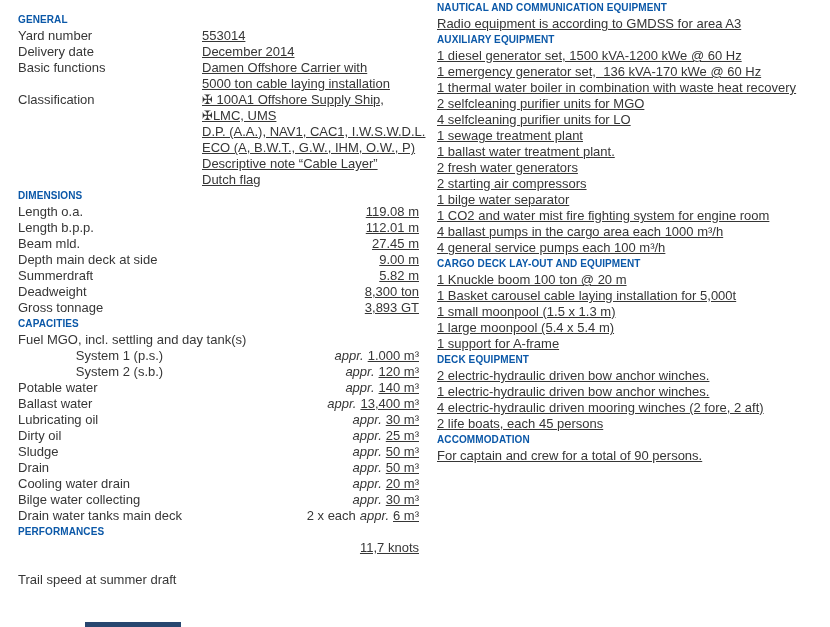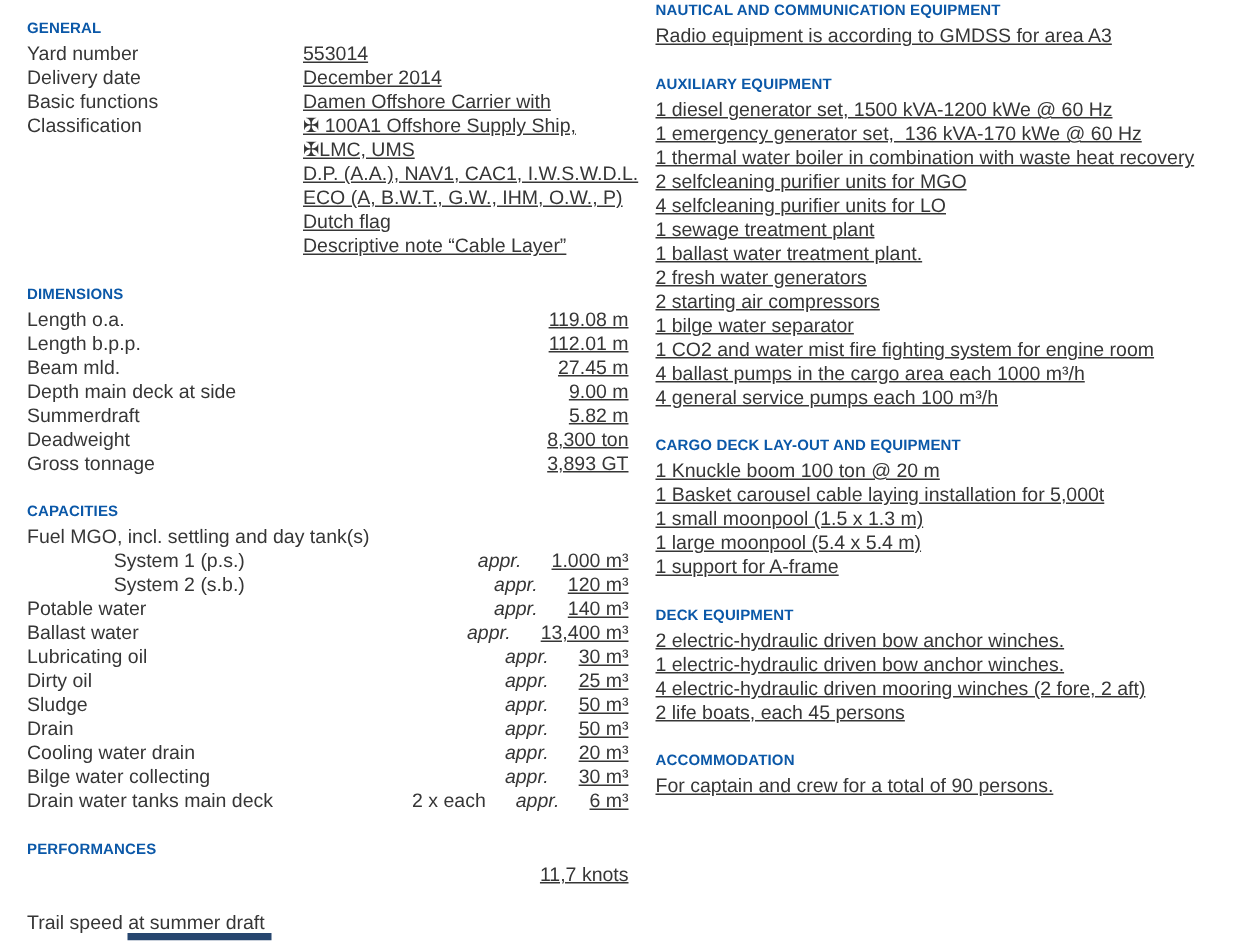--- a/index.html
+++ b/index.html
@@ -6,32 +6,32 @@
   body {
     width: 830px; height: 627px;
     background: #ffffff;
     color: #363636;
     font-family: "Liberation Sans", "DejaVu Sans", sans-serif;
     font-size: 13px; line-height: 16px;
     overflow: hidden; position: relative;
   }
   .col-left  { position: absolute; left: 18px;  top: 12px; width: 401px; }
   .col-right { position: absolute; left: 437px; top: 0; width: 392px; }
-  .sec + .sec { margin-top: 17px; }
+  .sec + .sec { }
   h2.h {
     margin: 0; padding: 0;
     font-size: 10px; font-weight: bold;
     color: #0b58a8; line-height: 16px;
     letter-spacing: 0.1px;
   }
   .row { display: flex; align-items: flex-start; justify-content: space-between; }
   .lbl { width: 184px; flex-shrink: 0; white-space: pre; }
   .val { flex: 1; min-width: 0; }
   .vline, .line, .v { white-space: pre; text-decoration: underline; }
-  .val-parts { display: flex; gap: 20px; }
+  .val-parts { display: flex; gap: 4px; }
   .val-parts span:empty { display: none; }
   .approx { font-style: italic; }
   .perf-lbl div { white-space: pre; }
   .clip-bar {
     position: absolute; left: 85px; top: 622px;
     width: 96px; height: 5px; background: #27466f;
   }
 </style>
 </head>
 <body>
@@ -52,32 +52,33 @@
       <div class="val">
 
       <div class="vline">December 2014</div>
         </div>
     </div>
     <div class="row">
       <span class="lbl">Basic functions</span>
       <div class="val">
 
       <div class="vline">Damen Offshore Carrier with</div>
+          <div class="vline">5000 ton cable laying installation</div>
         </div>
     </div>
     <div class="row">
       <span class="lbl">Classification</span>
       <div class="val">
 
       <div class="vline">✠ 100A1 Offshore Supply Ship,</div>
           <div class="vline">✠LMC, UMS</div>
           <div class="vline">D.P. (A.A.), NAV1, CAC1, I.W.S.W.D.L.</div>
           <div class="vline">ECO (A, B.W.T., G.W., IHM, O.W., P)</div>
+          <div class="vline">Descriptive note “Cable Layer”</div>
           <div class="vline">Dutch flag</div>
-          <div class="vline">Descriptive note “Cable Layer”</div>
         </div>
     </div>
   </section>
 
   <section class="sec">
     <h2 class="h">DIMENSIONS</h2>
     <div>
 
     <div class="row">
         <span class="lbl">Length o.a.</span>

